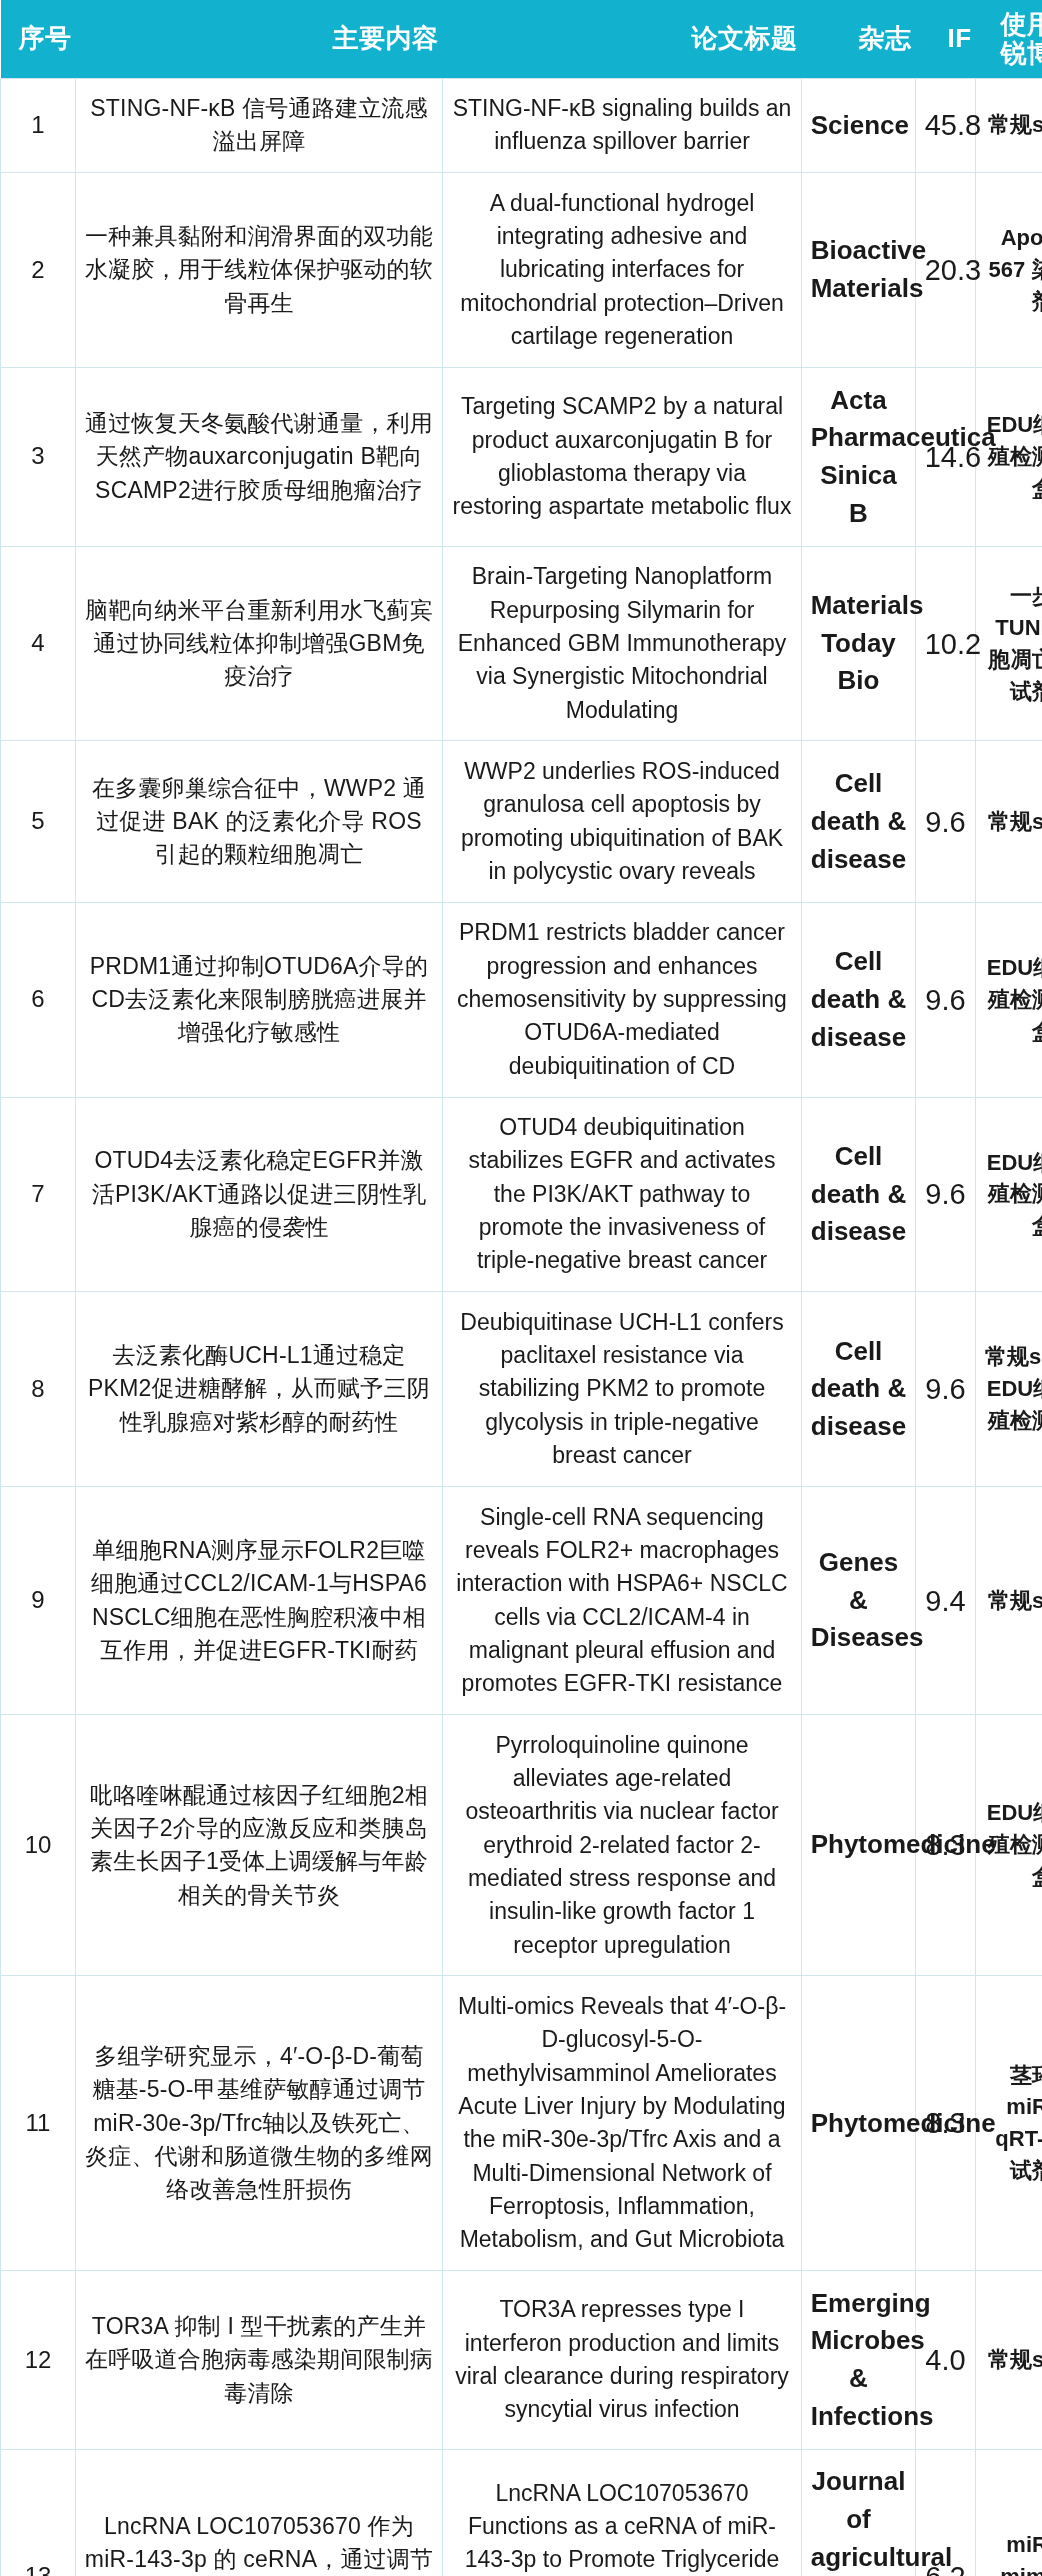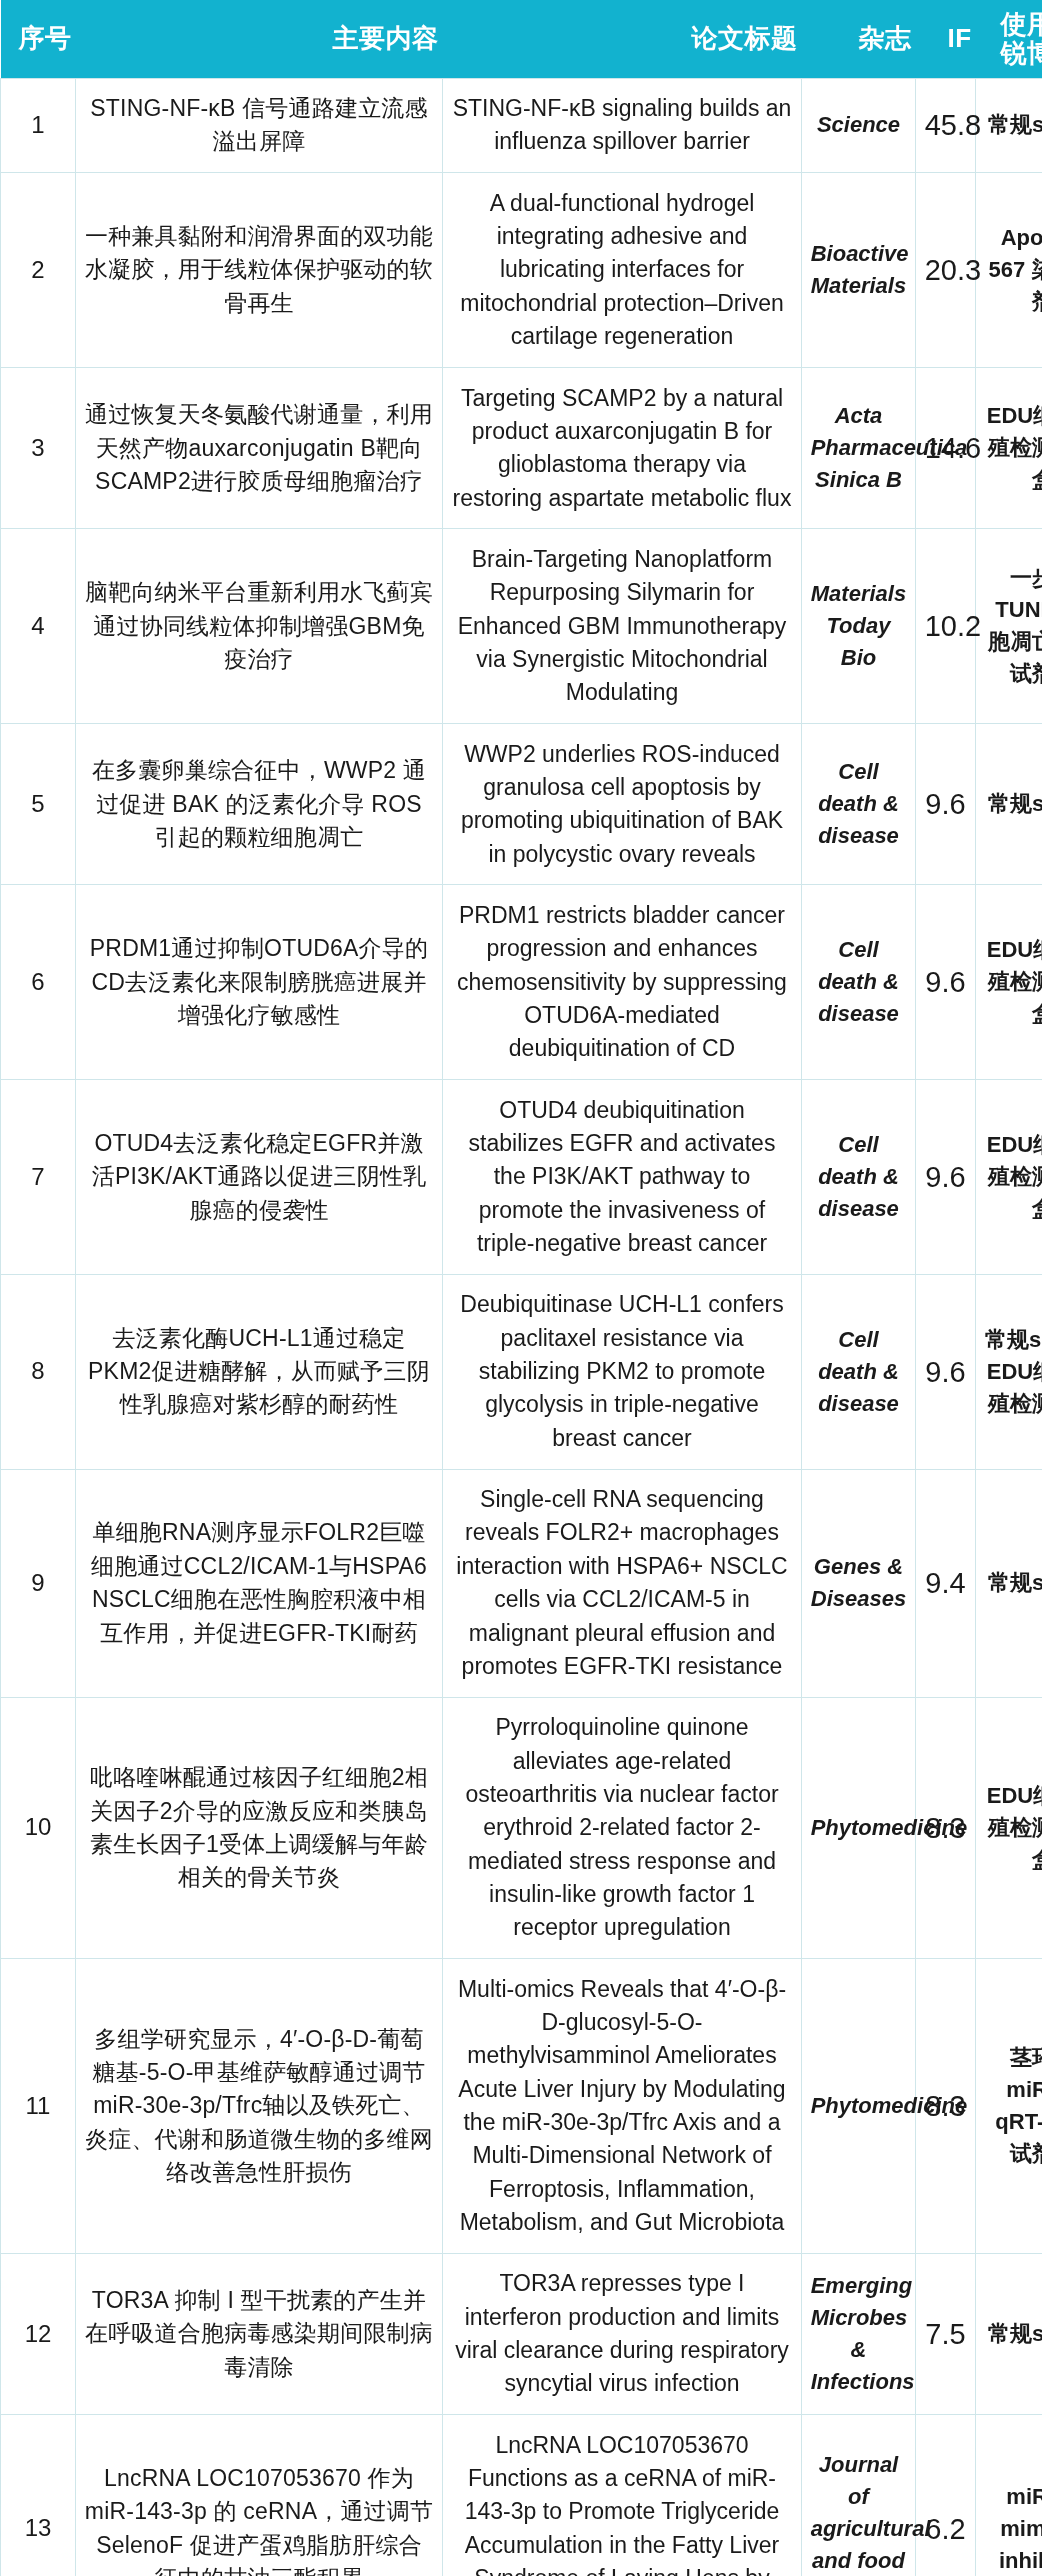--- a/index.html
+++ b/index.html
@@ -36,21 +36,21 @@
     text-align: center;
     vertical-align: middle;
     padding: 13.5px 8.7px;
     color: #1a1a1a;
     line-height: 1.45;
     background: #ffffff;
   }
   td.c-index  { font-size: 24px; width: 75px; color: #222; }
   td.c-cn     { font-size: 23px; width: 367px; letter-spacing: 0.2px; }
   td.c-title  { font-size: 23px; width: 359px; margin-top: 16px; }
-  td.c-journal{ font-size: 22px; width: 114px; font-style: italic; font-weight: bold; }
+  td.c-journal{ font-size: 26px; width: 114px; font-weight: bold; }
   td.c-if     { font-size: 29px; width: 60px; }
   td.c-product{ font-size: 22px; width: 135px; color: #12b2cf; font-weight: bold; }
 
   col.w-index  { width: 75px; }
   col.w-cn     { width: 367px; }
   col.w-title  { width: 359px; }
   col.w-journal{ width: 114px; }
   col.w-if     { width: 60px; }
   col.w-product{ width: 135px; }
 </style>
@@ -139,21 +139,21 @@
           <td class="c-index">8</td>
           <td class="c-cn">去泛素化酶UCH-L1通过稳定PKM2促进糖酵解，从而赋予三阴性乳腺癌对紫杉醇的耐药性</td>
           <td class="c-title">Deubiquitinase UCH-L1 confers paclitaxel resistance via stabilizing PKM2 to promote glycolysis in triple-negative breast cancer</td>
           <td class="c-journal">Cell death &amp; disease</td>
           <td class="c-if">9.6</td>
           <td class="c-product">常规siRNA/ EDU细胞增殖检测试剂</td>
         </tr>
         <tr>
           <td class="c-index">9</td>
           <td class="c-cn">单细胞RNA测序显示FOLR2巨噬细胞通过CCL2/ICAM-1与HSPA6 NSCLC细胞在恶性胸腔积液中相互作用，并促进EGFR-TKI耐药</td>
-          <td class="c-title">Single-cell RNA sequencing reveals FOLR2+ macrophages interaction with HSPA6+ NSCLC cells via CCL2/ICAM-5 in malignant pleural effusion and promotes EGFR-TKI resistance</td>
+          <td class="c-title">Single-cell RNA sequencing reveals FOLR2+ macrophages interaction with HSPA6+ NSCLC cells via CCL2/ICAM-4 in malignant pleural effusion and promotes EGFR-TKI resistance</td>
           <td class="c-journal">Genes &amp; Diseases</td>
           <td class="c-if">9.4</td>
           <td class="c-product">常规siRNA</td>
         </tr>
         <tr>
           <td class="c-index">10</td>
           <td class="c-cn">吡咯喹啉醌通过核因子红细胞2相关因子2介导的应激反应和类胰岛素生长因子1受体上调缓解与年龄相关的骨关节炎</td>
           <td class="c-title">Pyrroloquinoline quinone alleviates age-related osteoarthritis via nuclear factor erythroid 2-related factor 2-mediated stress response and insulin-like growth factor 1 receptor upregulation</td>
           <td class="c-journal">Phytomedicine</td>
           <td class="c-if">8.3</td>
@@ -165,21 +165,21 @@
           <td class="c-title">Multi-omics Reveals that 4′-O-β-D-glucosyl-5-O-methylvisamminol Ameliorates Acute Liver Injury by Modulating the miR-30e-3p/Tfrc Axis and a Multi-Dimensional Network of Ferroptosis, Inflammation, Metabolism, and Gut Microbiota</td>
           <td class="c-journal">Phytomedicine</td>
           <td class="c-if">8.3</td>
           <td class="c-product">茎环法miRNA qRT-PCR 试剂盒</td>
         </tr>
         <tr>
           <td class="c-index">12</td>
           <td class="c-cn">TOR3A 抑制 I 型干扰素的产生并在呼吸道合胞病毒感染期间限制病毒清除</td>
           <td class="c-title">TOR3A represses type I interferon production and limits viral clearance during respiratory syncytial virus infection</td>
           <td class="c-journal">Emerging Microbes &amp; Infections</td>
-          <td class="c-if">7.5</td>
+          <td class="c-if">4.0</td>
           <td class="c-product">常规siRNA</td>
         </tr>
         <tr>
           <td class="c-index">13</td>
           <td class="c-cn">LncRNA LOC107053670 作为 miR-143-3p 的 ceRNA，通过调节 SelenoF 促进产蛋鸡脂肪肝综合征中的甘油三酯积累</td>
           <td class="c-title">LncRNA LOC107053670 Functions as a ceRNA of miR-143-3p to Promote Triglyceride Accumulation in the Fatty Liver Syndrome of Laying Hens by Regulating SelenoF</td>
           <td class="c-journal">Journal of agricultural and food chemistry</td>
           <td class="c-if">6.2</td>
           <td class="c-product">miRNA mimic &amp; inhibitor</td>
         </tr>

